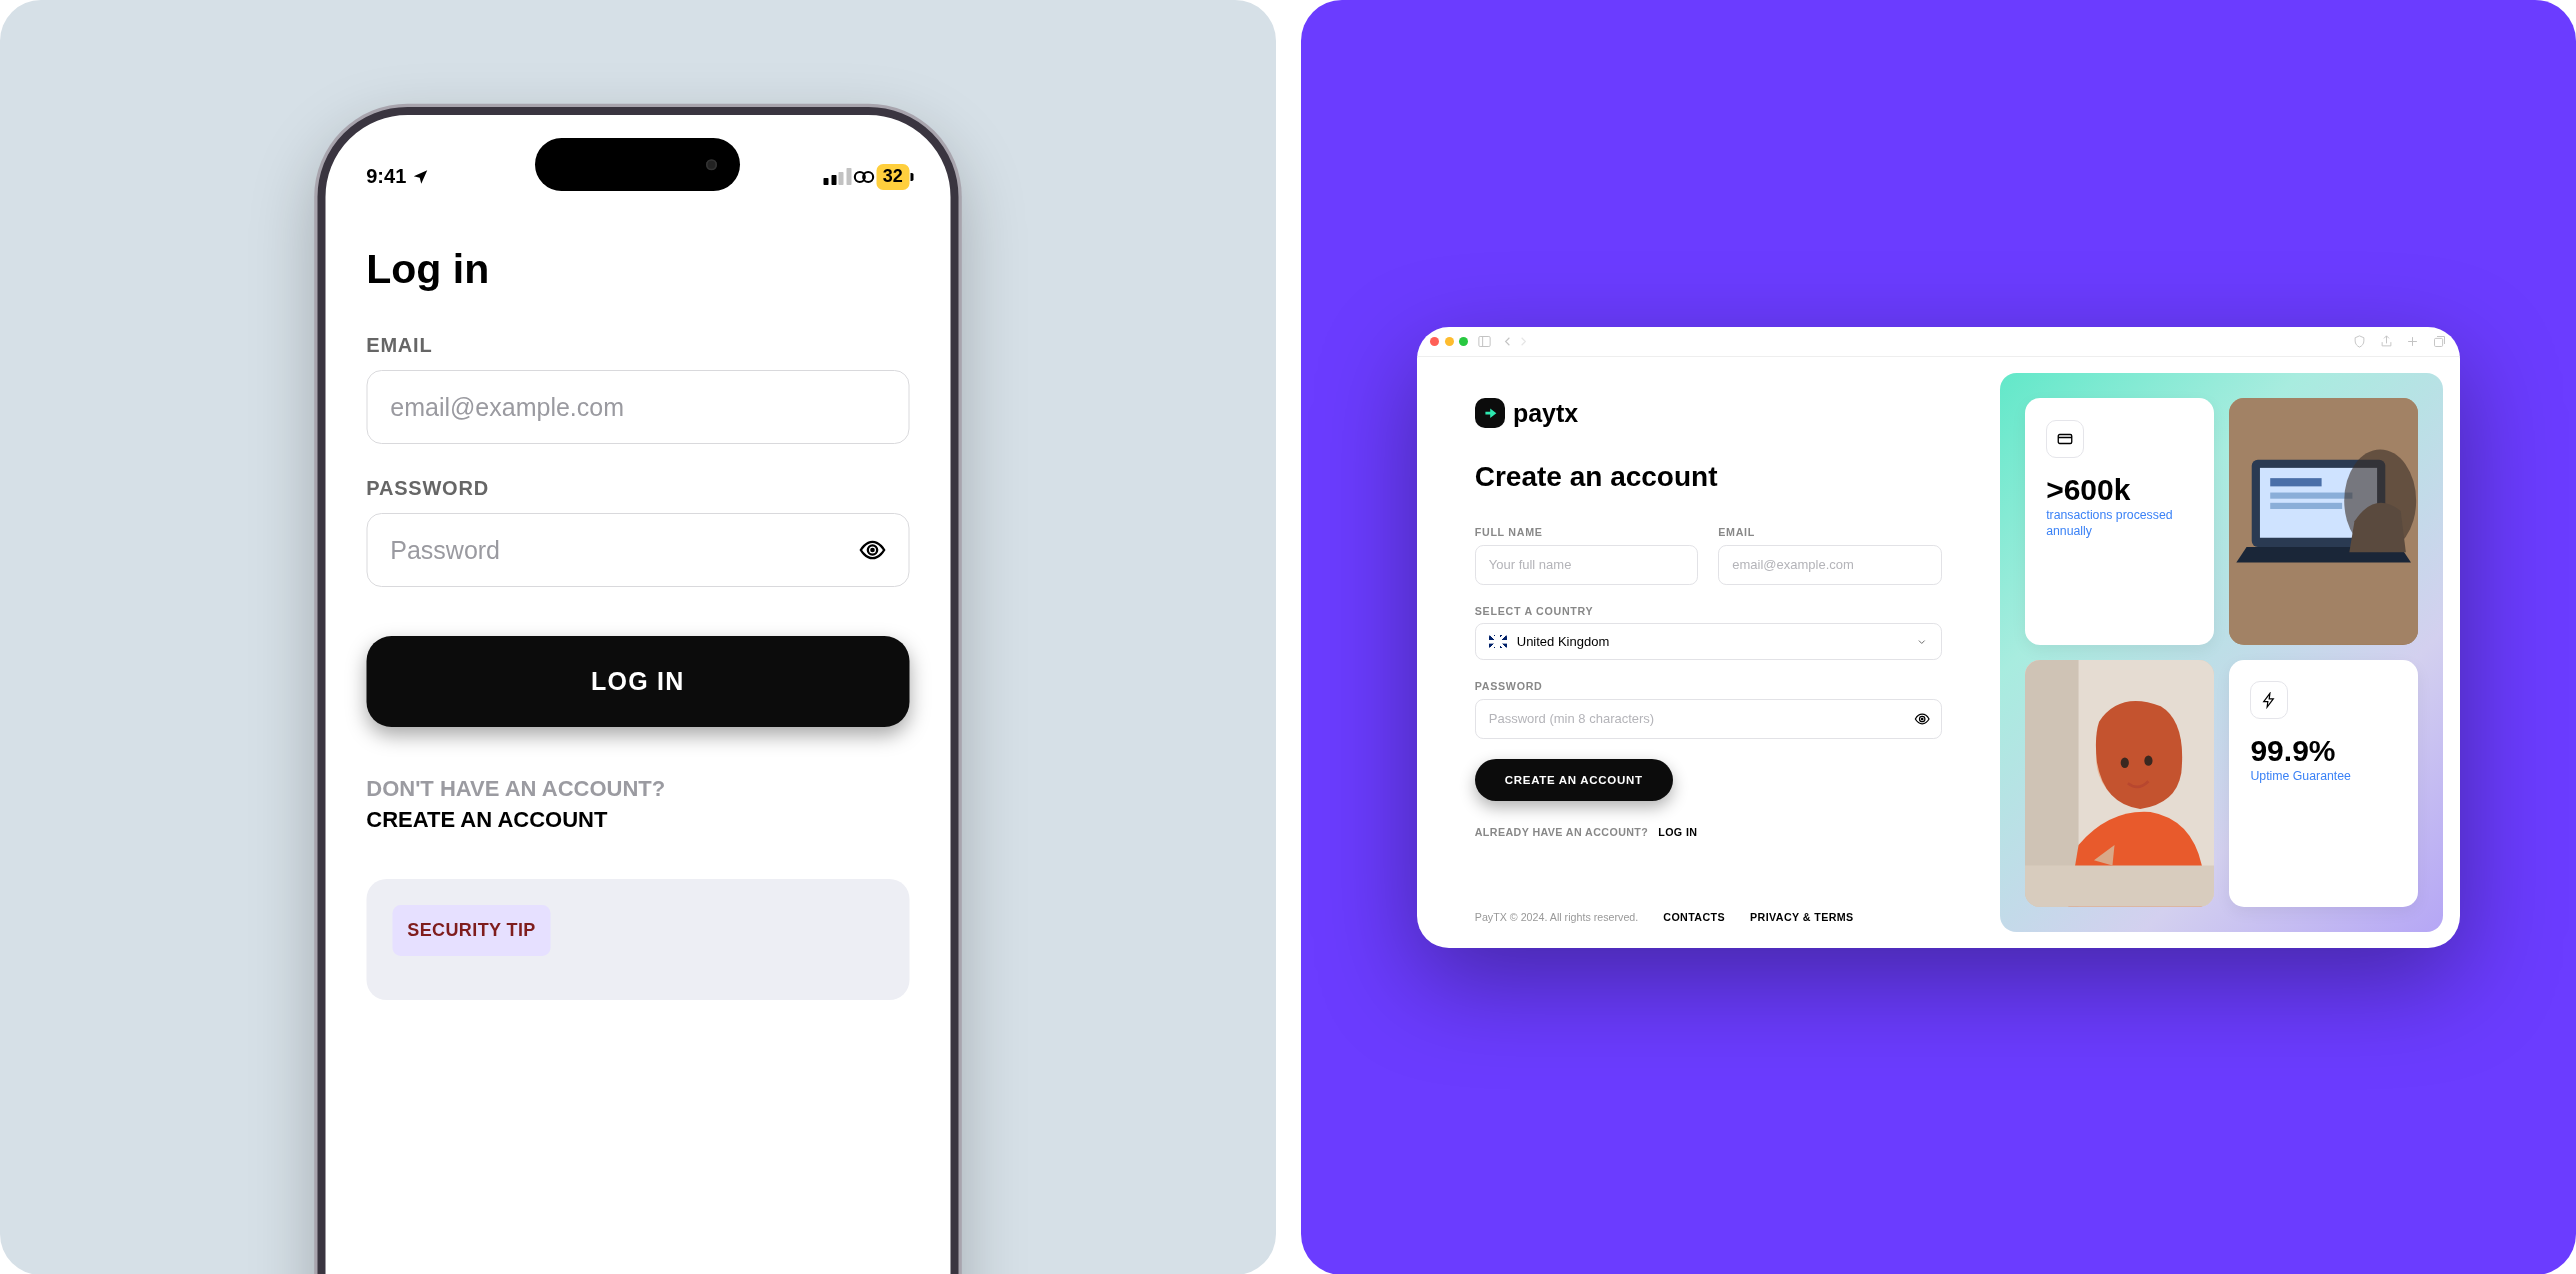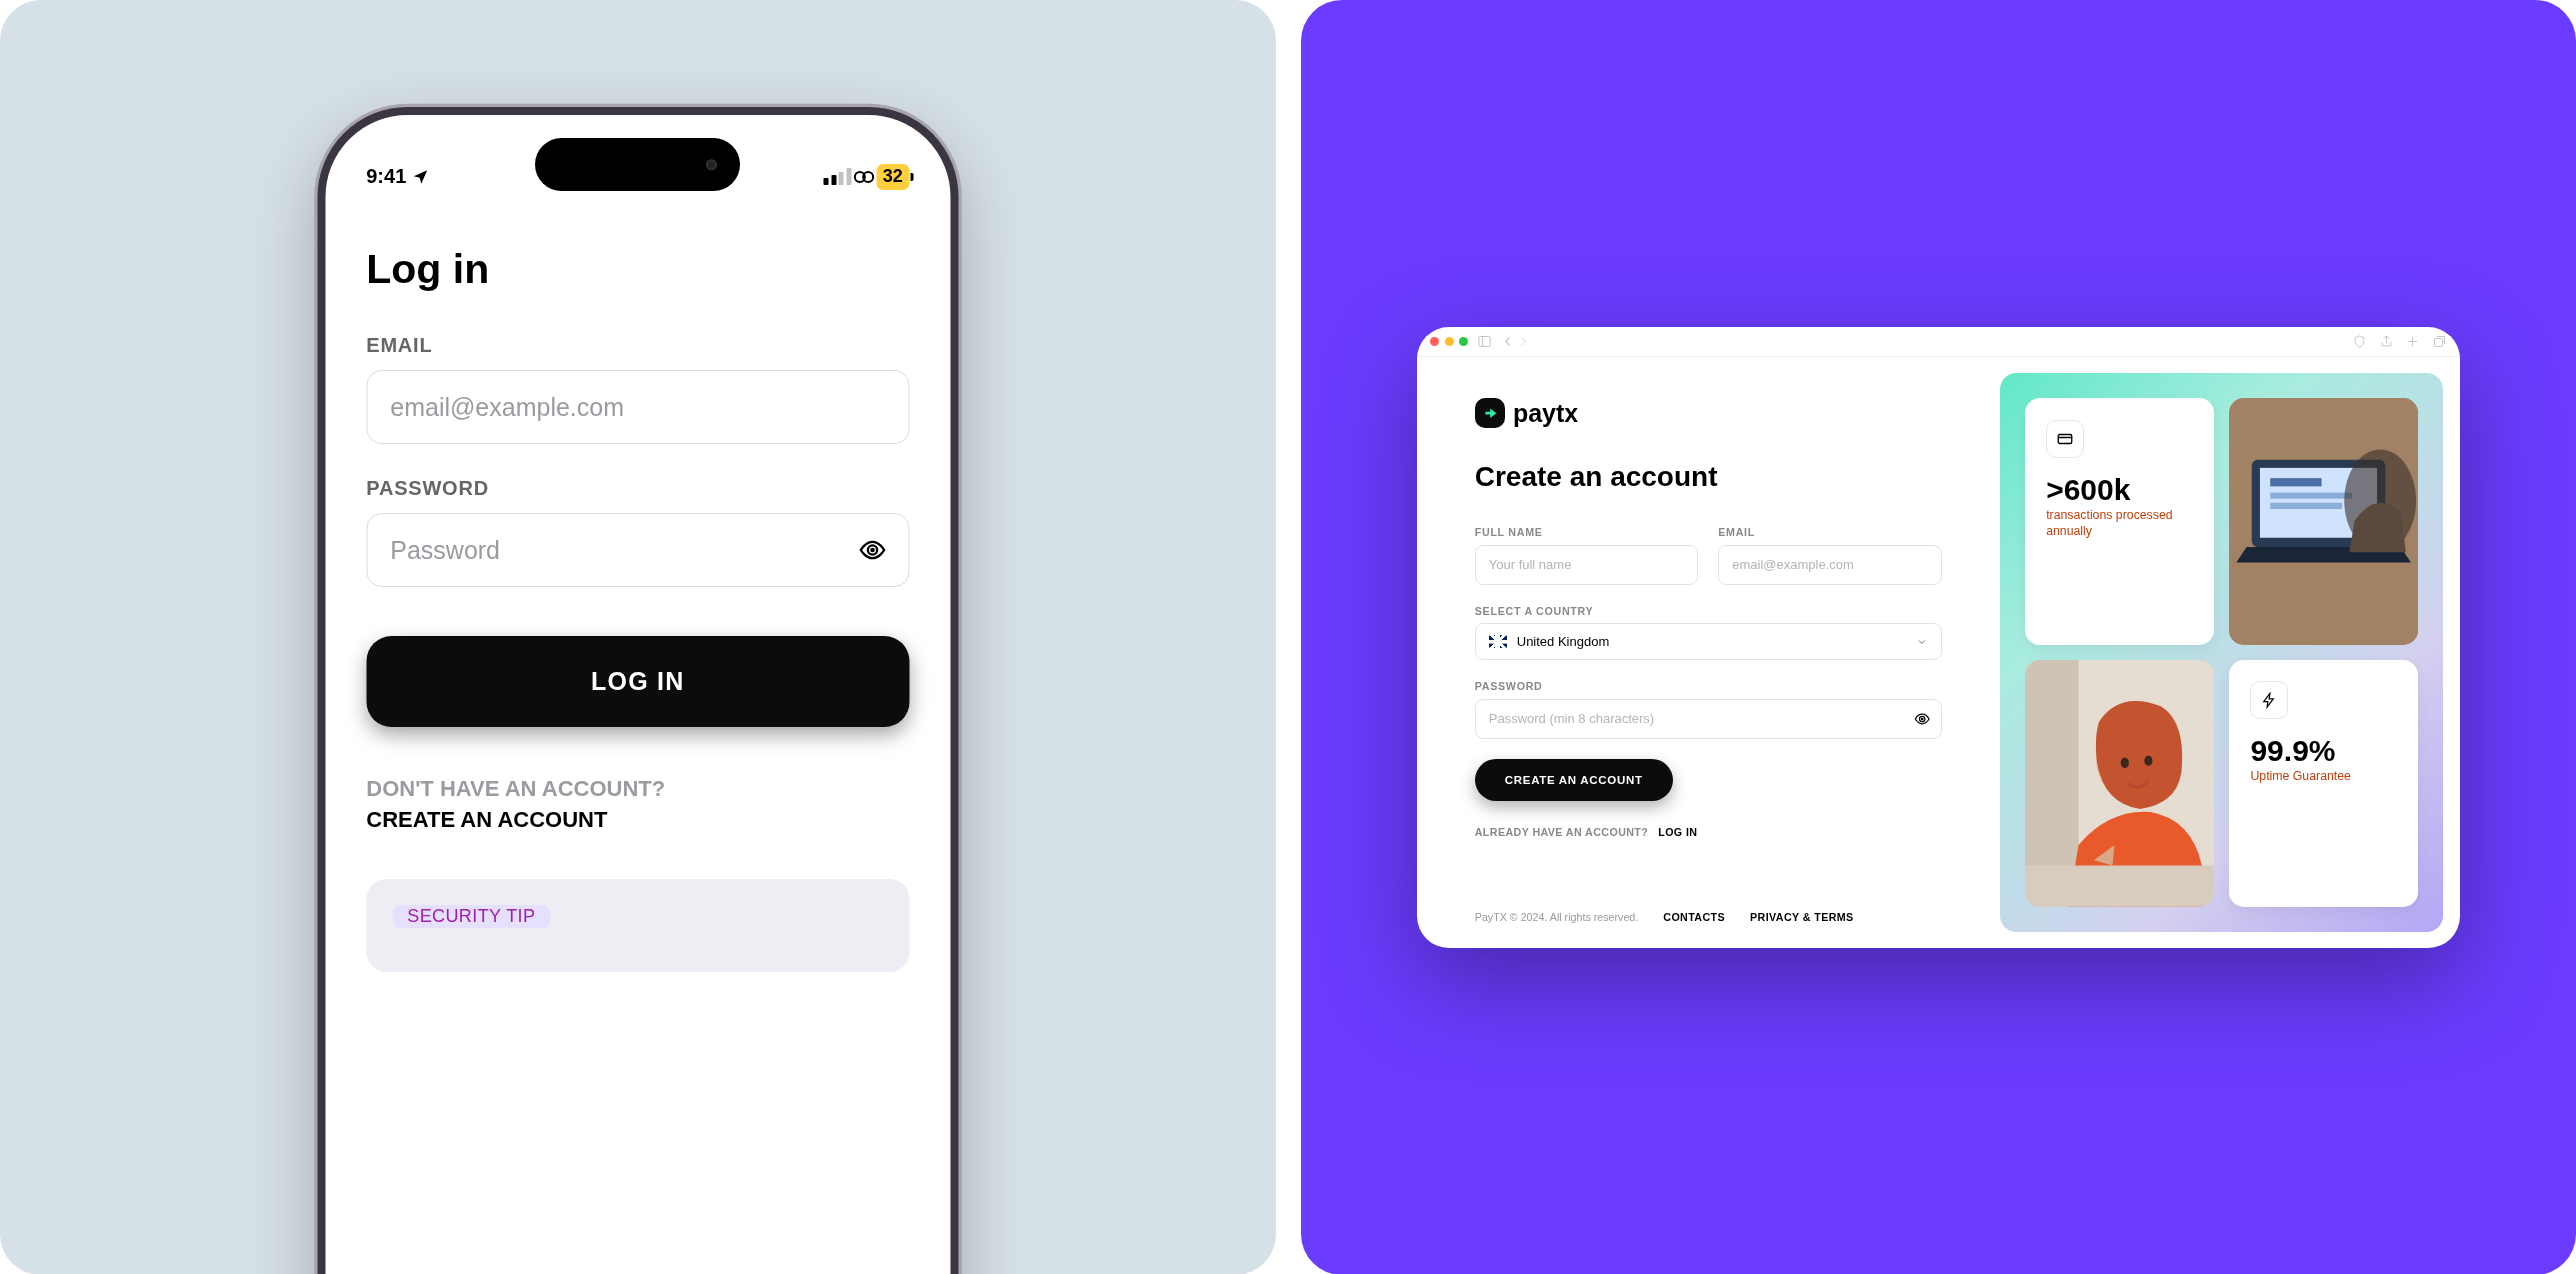--- a/index.html
+++ b/index.html
@@ -145,24 +145,24 @@
 .sec-a { font-weight: 800; font-size: 22px; color:#000; margin-top: 5px; }
 .tip-card {
   background:#edeef4;
   border-radius: 20px;
   padding: 26px;
   margin-top: 46px;
 }
 .tip-badge {
   display:inline-block;
   background:#e6e0ff;
-  color:#a21caf;
-  font-weight:400;
+  color:#7f1d1d;
+  font-weight:700;
   font-size:18px;
-  padding:1px 15px;
+  padding:15px 15px;
   border-radius:8.2px;
   margin-bottom:18px;
   letter-spacing:0.4px;
 }
 .tip-text { font-size: 23px; line-height: 1.45; color:#3d3d44; }
 
 
 .browser {
   width: 1043px;
   background:#fff;
@@ -255,21 +255,21 @@
   position:relative;
   padding:25px;
   display:grid;
   grid-template-columns:1fr 1fr;
   grid-template-rows:auto auto;
   gap:15px;
 }
 .stat-card{background:#fff;border-radius:15px;padding:21.4px;box-shadow:0 5px 16.4px rgba(0,0,0,.06);display:flex;flex-direction:column;gap:15px}
 .stat-icon{width:38px;height:38px;border:1.2px solid #e5e5ea;border-radius:10px;display:flex;align-items:center;justify-content:center}
 .stat-big{font-size:30px;font-weight:700}
-.stat-sub{font-size:12.3px;color:#c2410c;line-height:1.35}
+.stat-sub{font-size:12.3px;color:#3b82f6;line-height:1.35}
 .img-card{border-radius:15px;overflow:hidden;background:#d9c9b3}
 .img-a{background:linear-gradient(135deg,#c4a77d,#987755);position:relative}
 .img-b{background:linear-gradient(135deg,#e8d7c9,#d0b8a0);position:relative}
 .img-a svg,.img-b svg{width:100%;height:100%}
 .card-tl{grid-column:1;grid-row:1}
 .card-tr{grid-column:2;grid-row:1}
 .card-bl{grid-column:1;grid-row:2}
 .card-br{grid-column:2;grid-row:2}
 </style>
 </head>

